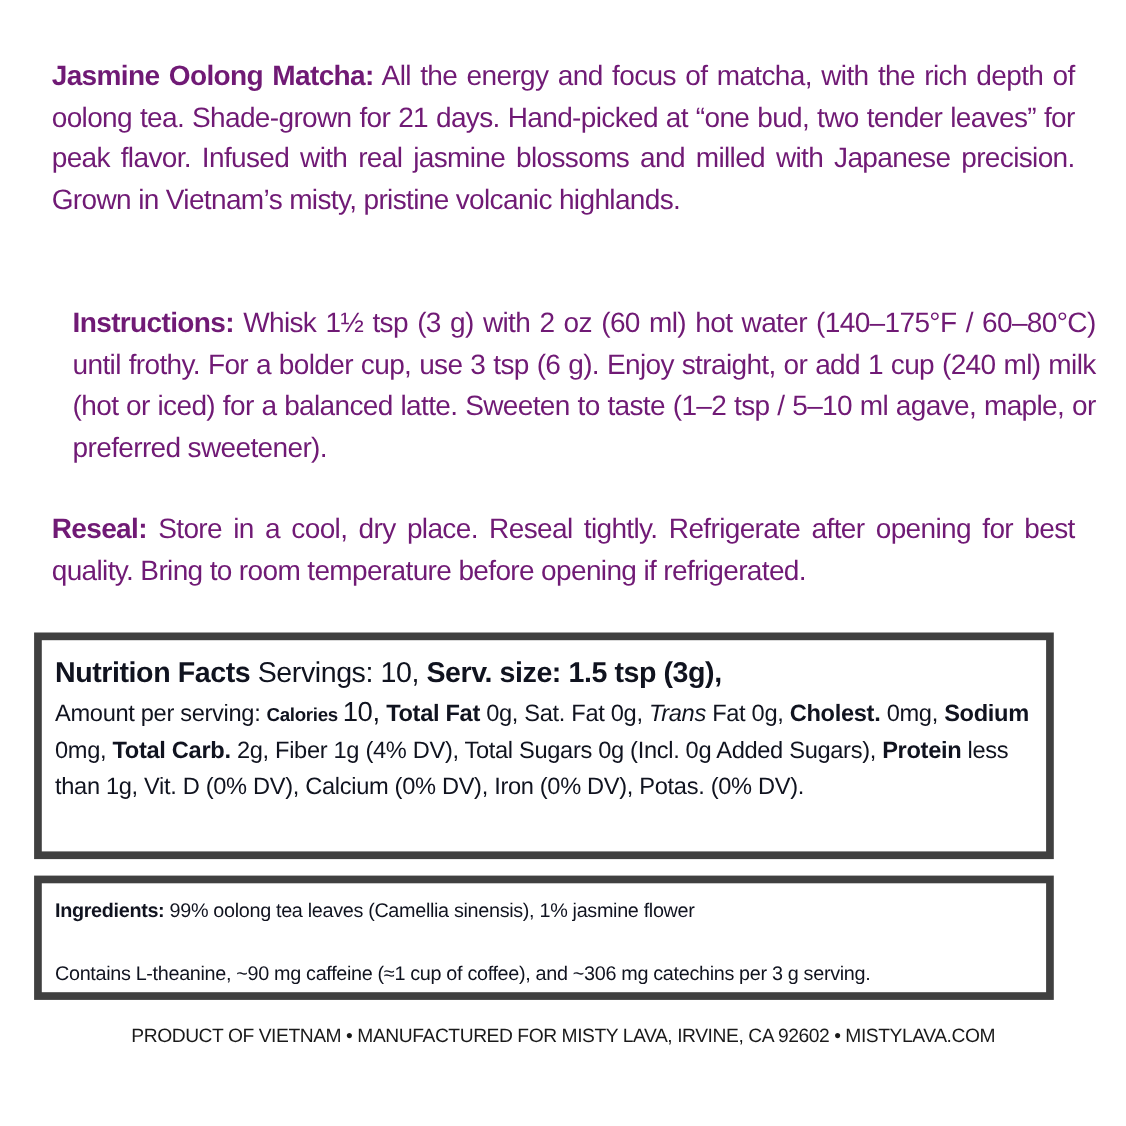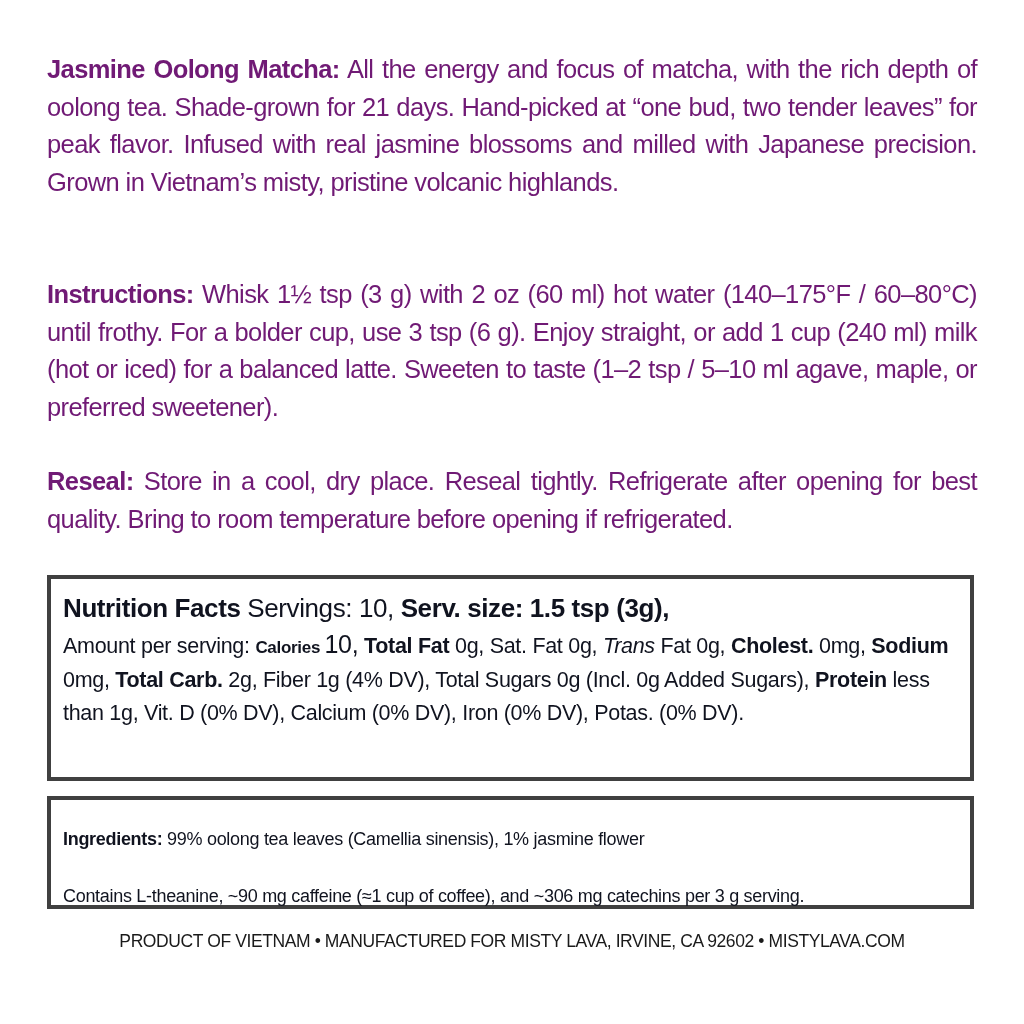--- a/index.html
+++ b/index.html
@@ -10,31 +10,31 @@
     .para {
       position: absolute; left: 47px; width: 930px;
       font-family: "Liberation Sans", sans-serif;
       font-size: 25.5px; line-height: 37.5px; text-align: justify;
       color: #701a75; letter-spacing: -0.6px;
       font-stretch: condensed;
       transform-origin: left top;
     }
     .para .lbl { font-weight: bold; }
     #p-desc { top: 51px; }
-    #p-instr { top: 276px; }
+    #p-instr { top: 276px; margin-left: 19px; }
     #p-storage { top: 463px; }
 
     .box {
-      position: absolute; left: 47px; width: 927px;
-      border: 4px solid #404040; box-sizing: border-box;
+      position: absolute; left: 31px; width: 927px;
+      border: 7px solid #404040; box-sizing: border-box;
       font-family: "Liberation Sans", sans-serif;
       color: #10131f;
     }
     #nutrition-box { top: 575px; height: 206px; padding: 12px 12px 0 12px; }
-    #ingredients-box { top: 796px; height: 113px; padding: 28px 12px 0 12px; }
+    #ingredients-box { top: 796px; height: 113px; padding: 14px 12px 0 12px; }
 
     .nf-head { font-size: 26px; line-height: 34px; white-space: nowrap; letter-spacing: -0.4px; }
     .nf-head .b { font-weight: bold; }
     .nf-body { font-size: 21.5px; line-height: 33px; margin-top: 3px; letter-spacing: -0.3px; }
     .nf-body .b { font-weight: bold; }
     .nf-body .cal { font-weight: bold; font-size: 17px; }
     .nf-body .calnum { font-weight: normal; font-size: 25px; }
     .nf-body .i { font-style: italic; }
 
     .ing-line { font-size: 18px; line-height: 22px; letter-spacing: -0.3px; white-space: nowrap; }

